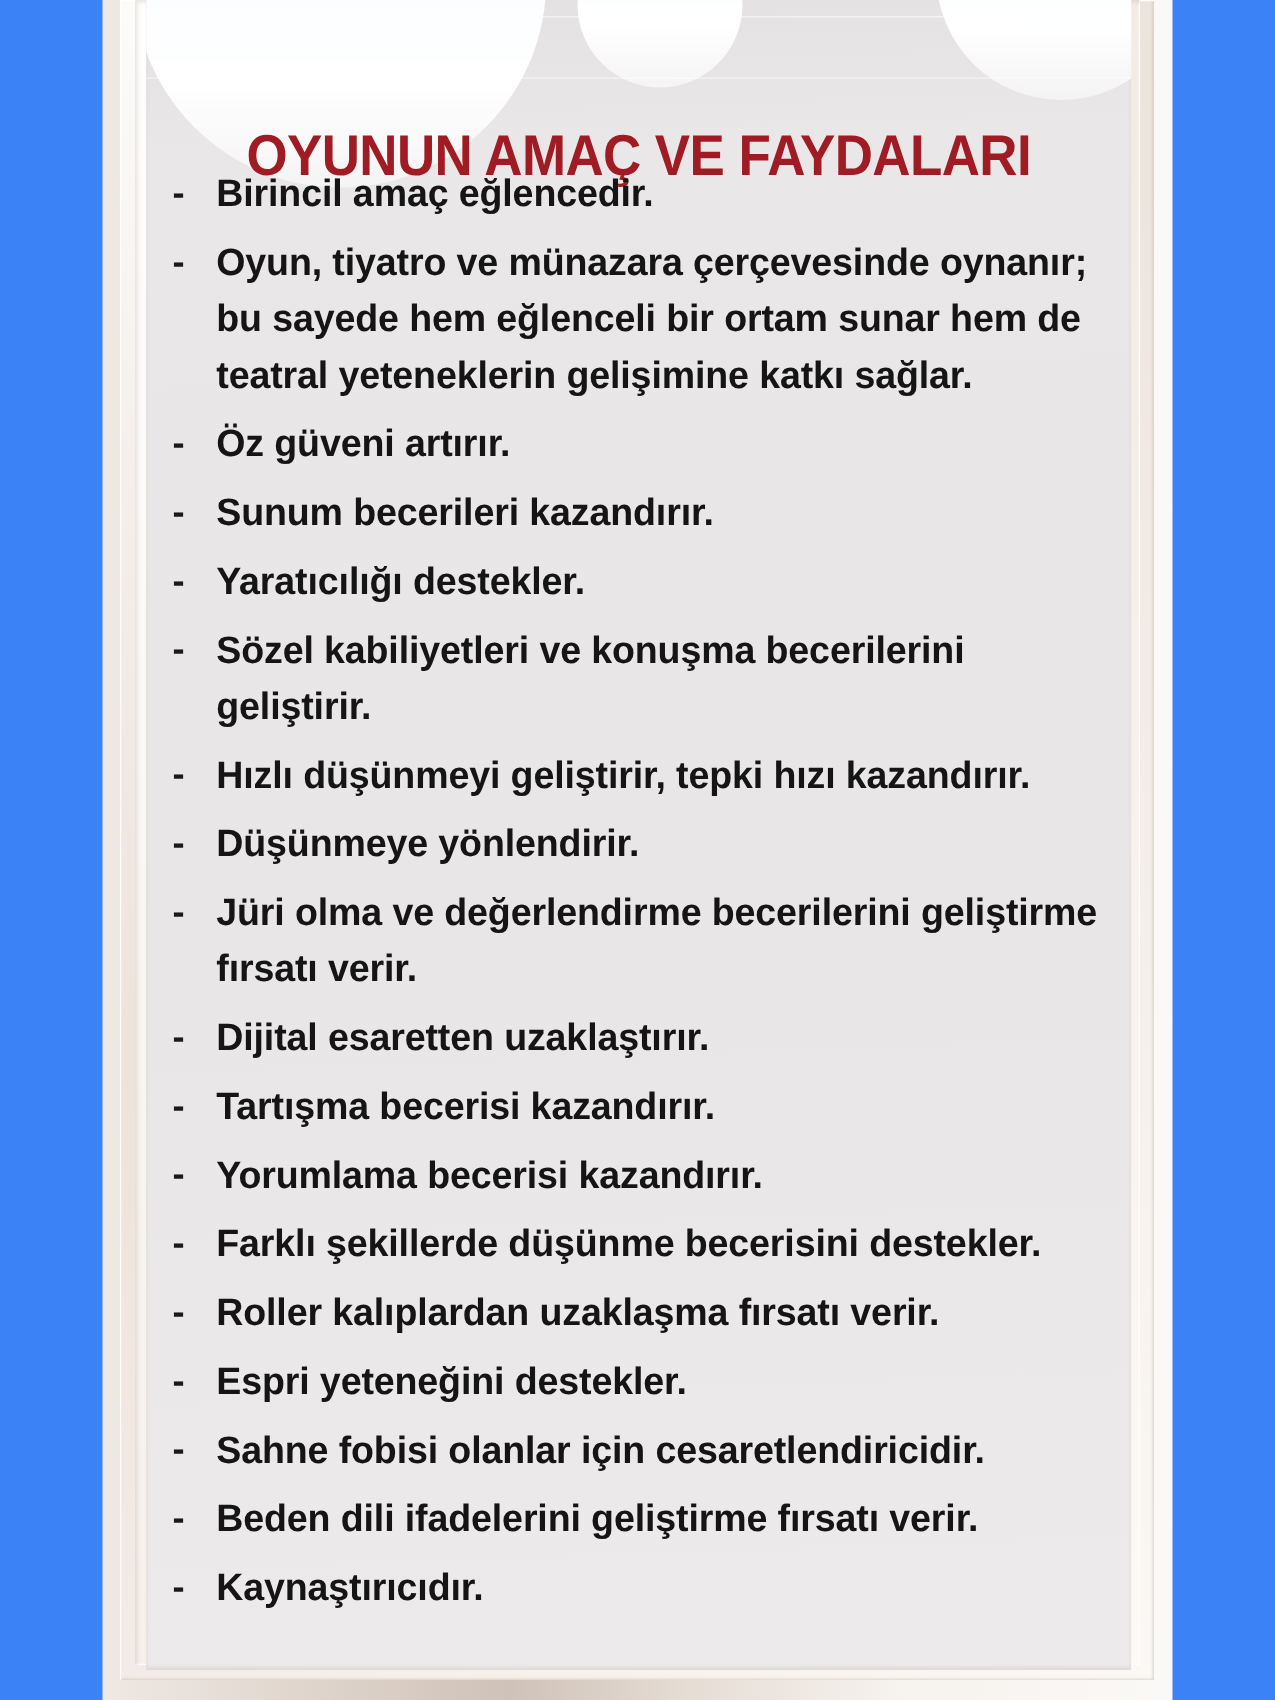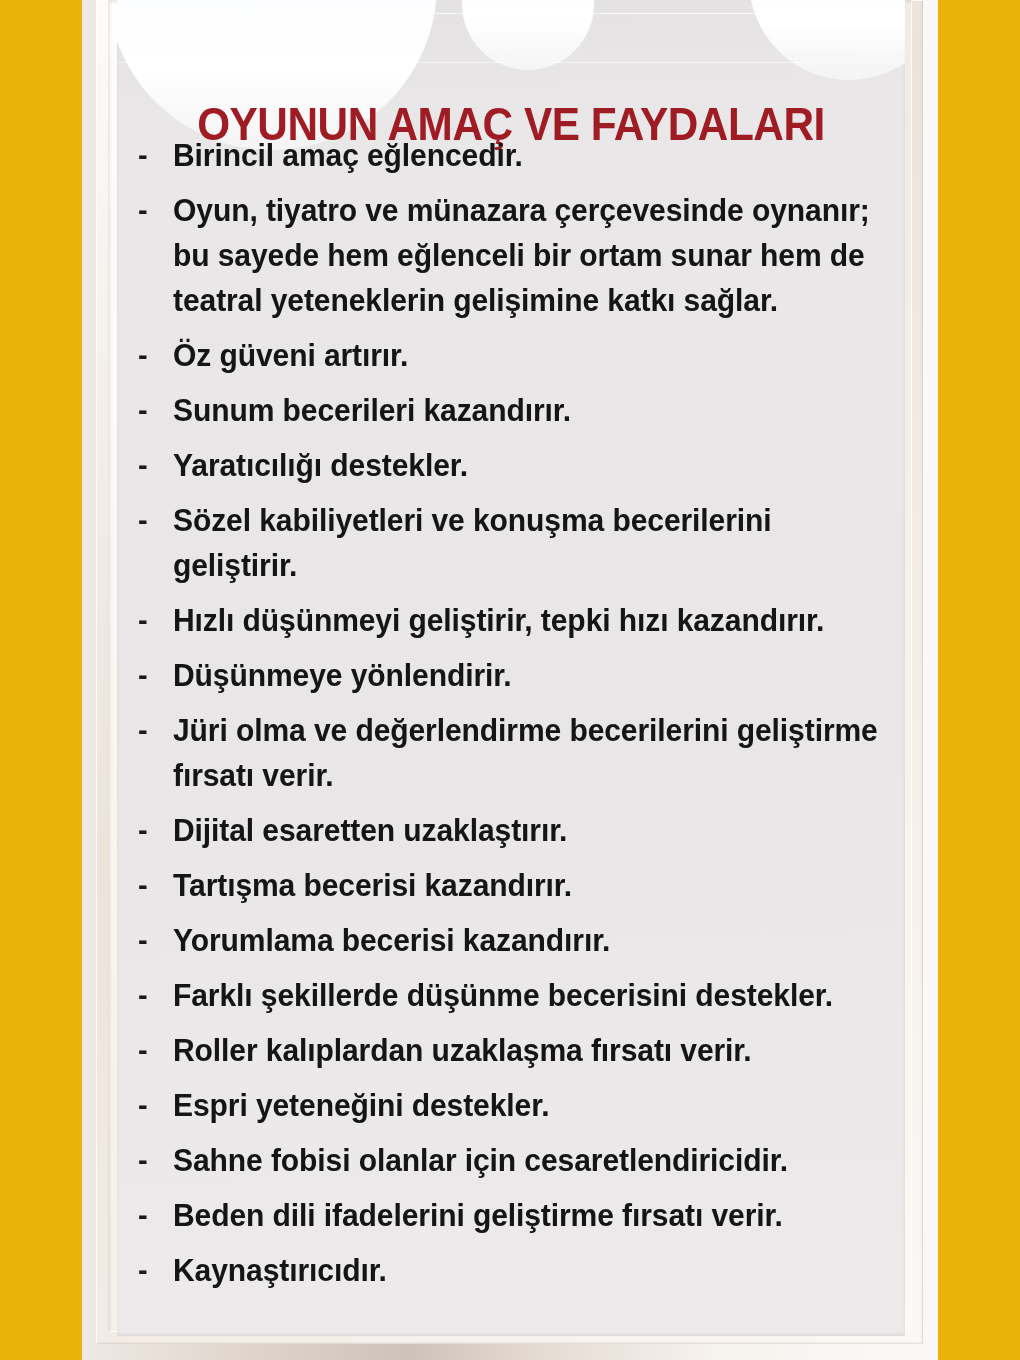--- a/index.html
+++ b/index.html
@@ -13,21 +13,21 @@
     height: 1360px;
     overflow: hidden;
     font-family: "Liberation Sans", "DejaVu Sans", sans-serif;
   }
 
   
   .stage {
     position: relative;
     width: 1020px;
     height: 1360px;
-    background: #eab308;
+    background: #3b82f6;
   }
 
   
   .frame {
     position: absolute;
     left: 82px;
     top: 0px;
     width: 856px;
     height: 1360px;
     background:

